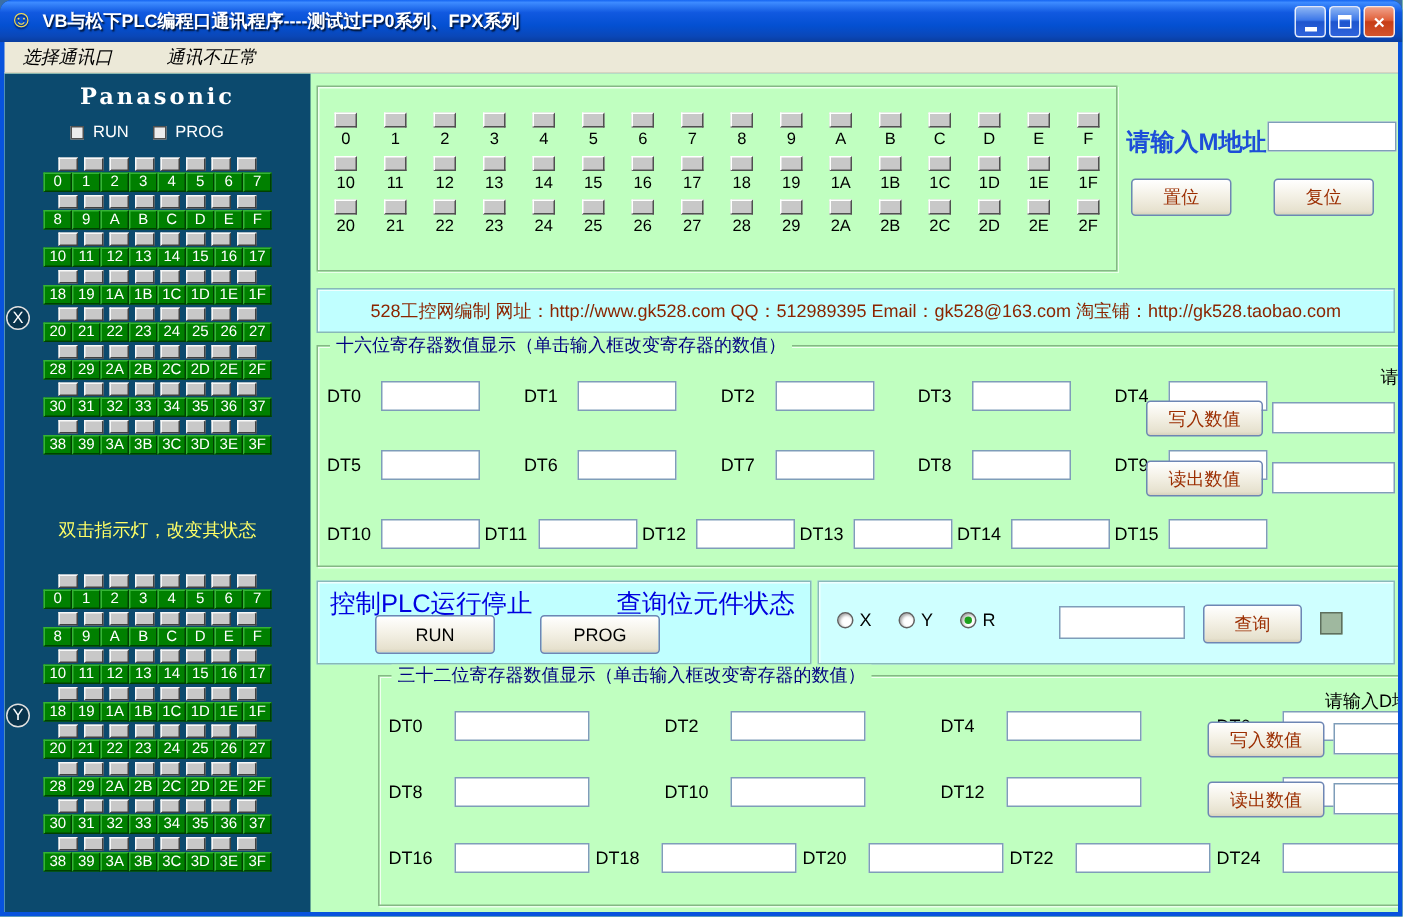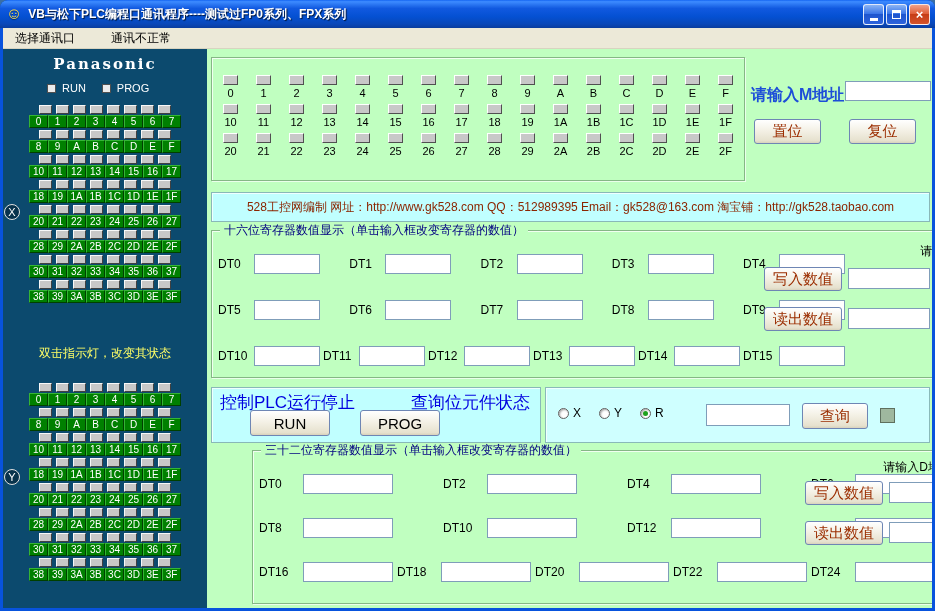--- a/index.html
+++ b/index.html
@@ -18,21 +18,21 @@
   .win-btn { width:21px; height:21px; border-radius:3px; border:1px solid rgba(255,255,255,.85);
     display:flex; align-items:center; justify-content:center; color:#fff; font-size:13px; font-weight:bold;
     background:linear-gradient(180deg,#8BB4F4 0%,#3B76E8 45%,#1E55CE 50%,#2E63DC 100%); }
   .win-btn.close { background:linear-gradient(180deg,#F0A088 0%,#E0603A 45%,#C63D16 50%,#D4532B 100%); }
   .glyph-min { width:8px; height:3px; background:#fff; margin-top:10px; }
   .glyph-max { width:9px; height:9px; border:1px solid #fff; border-top-width:3px; }
 
   
   .menubar { position:absolute; top:28px; left:3px; right:3px; height:21px; background:#ECE9D8;
     display:flex; align-items:center; gap:28px; padding-left:8px; font-size:12px; color:#000; border-bottom:1px solid #D8D4C0; }
-  .menu-item { padding:2px 4px; white-space:nowrap; }
+  .menu-item { padding:2px 4px; white-space:nowrap;font-style:italic; }
 
   
   .client { position:absolute; top:49px; left:3px; right:3px; bottom:3px; background:#C0FFC0; overflow:hidden; }
 
   
   .left-panel { position:absolute; left:0; top:0; width:204px; height:100%; background:#0c4a6e; }
   .brand { position:absolute; top:6px; left:0; width:100%; text-align:center; color:#fff;
     font-family:"DejaVu Serif","Liberation Serif",serif; font-weight:bold; font-size:15px; letter-spacing:2px; }
   .mode-row { position:absolute; top:33px; left:44px; display:flex; align-items:center; color:#fff; font-size:11px; }
   .mode-lamp { width:9px; height:9px; background:#ECECEC; border:1px solid #505050; margin-right:6px; }
@@ -59,21 +59,21 @@
   #r-grid { position:absolute; left:2px; top:12px; }
   .r-row { display:flex; margin-top:5px; }
   .r-cell { width:33px; display:flex; flex-direction:column; align-items:center; }
   .lamp { width:15px; height:10px; background:#C8C8C8;
     border-top:1px solid #fff; border-left:1px solid #fff; border-right:1px solid #505050; border-bottom:1px solid #505050; }
   .r-num { font-size:11px; color:#000; margin-top:2px; }
 
   
   .tb { background:#fff; border:1px solid #7F9DB9; font-size:12px; padding:1px 3px; font-family:inherit; }
   .btn { background:linear-gradient(180deg,#FFFFFF 0%,#F4F1E6 45%,#E6E1CE 90%,#D8D2BC 100%);
-    border:1px solid #6E86B4; border-radius:3px; font-size:15px; font-family:inherit; color:#000; }
+    border:1px solid #6E86B4; border-radius:3px; font-size:12px; font-family:inherit; color:#000; }
   .btn-cn { color:#9B2D00; }
 
   
   .m-label { position:absolute; left:748px; top:36px; font-size:16px; color:#1d4ed8; white-space:nowrap;font-weight:bold; }
   .m-input { position:absolute; left:842px; top:32px; width:86px; height:20px; }
   .set-btn  { position:absolute; left:751px; top:70px; width:67px; height:25px; }
   .reset-btn{ position:absolute; left:846px; top:70px; width:67px; height:25px; }
 
   
   .info-bar { position:absolute; left:208px; top:143px; width:719px; height:30px; background:#C0FFFF;

